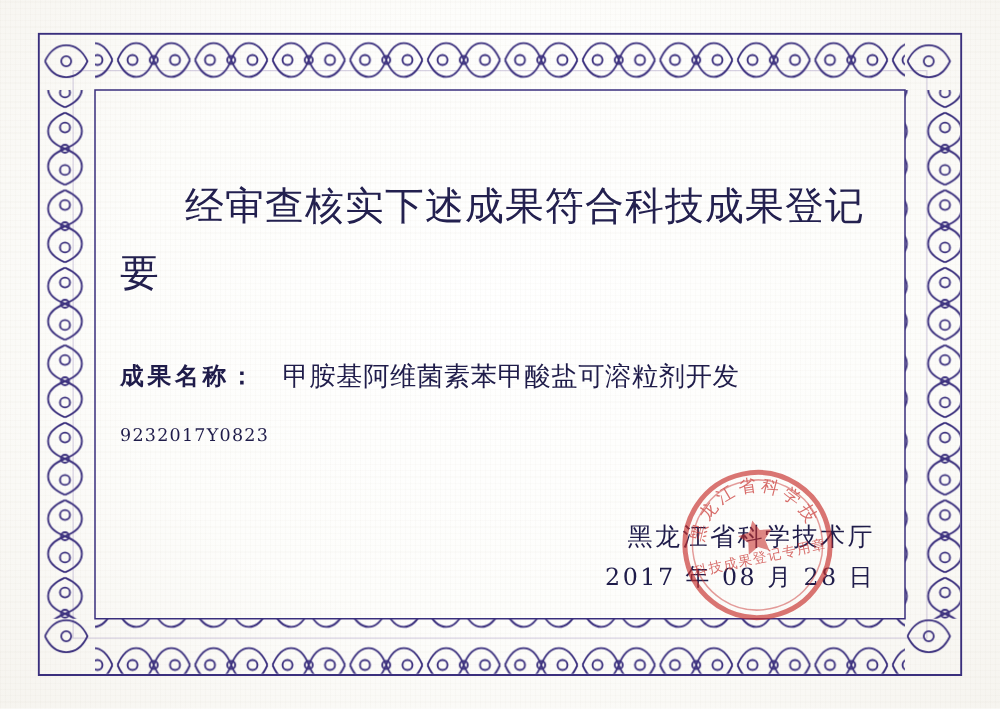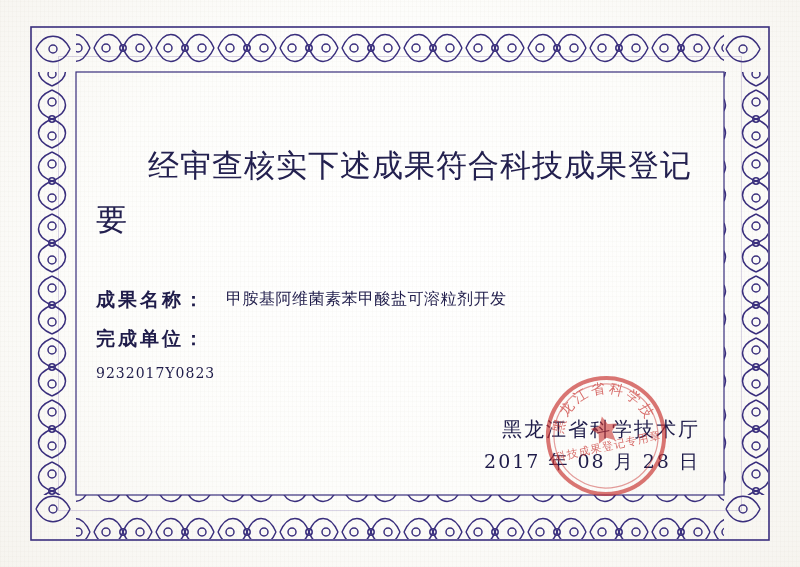--- a/index.html
+++ b/index.html
@@ -102,21 +102,21 @@
     flex: 0 0 130px;
     font-family: "DejaVu Serif", "Liberation Serif", serif;
     font-size: 19px;
     font-weight: bold;
     color: #1f1c4a;
     letter-spacing: 3px;
     white-space: nowrap;
   }
   .field-value {
     font-family: "DejaVu Serif", "Liberation Serif", serif;
-    font-size: 16px;
+    font-size: 21px;
     color: #1f1c4a;
     letter-spacing: 0.5px;
     white-space: nowrap;
   }
   .field-value.num {
     font-size: 14px;
     letter-spacing: 1px;
   }
 
   
@@ -218,21 +218,20 @@
     <div class="intro">
       <div class="line1">经审查核实下述成果符合科技成果登记要</div>
     </div>
 
     <div class="fields">
       <div class="field-row">
         <div class="field-label">成果名称：</div>
         <div class="field-value">甲胺基阿维菌素苯甲酸盐可溶粒剂开发</div>
       </div>
       <div class="field-row">
-        <div class="field-label">完成单位：</div>
       </div>
       <div class="field-row">
         <div class="field-value num">9232017Y0823</div>
       </div>
     </div>
 
     <div class="issuer">
       <div class="issuer-name">黑龙江省科学技术厅</div>
       <div class="issuer-date">2017 年 08 月 28 日</div>
     </div>

